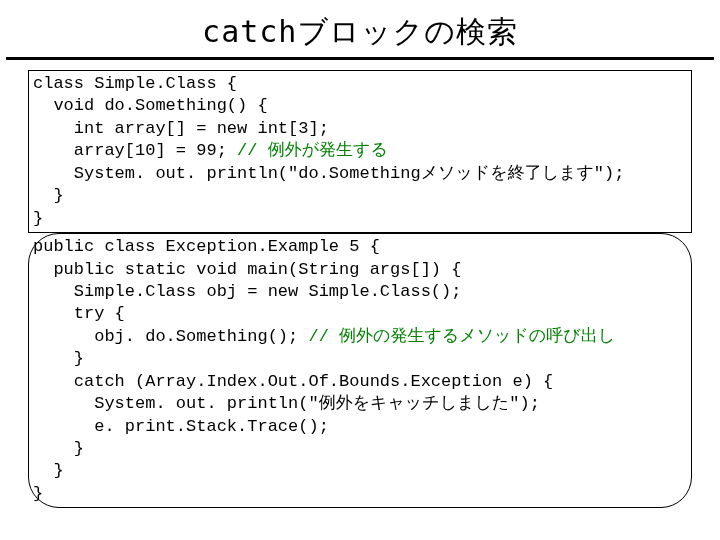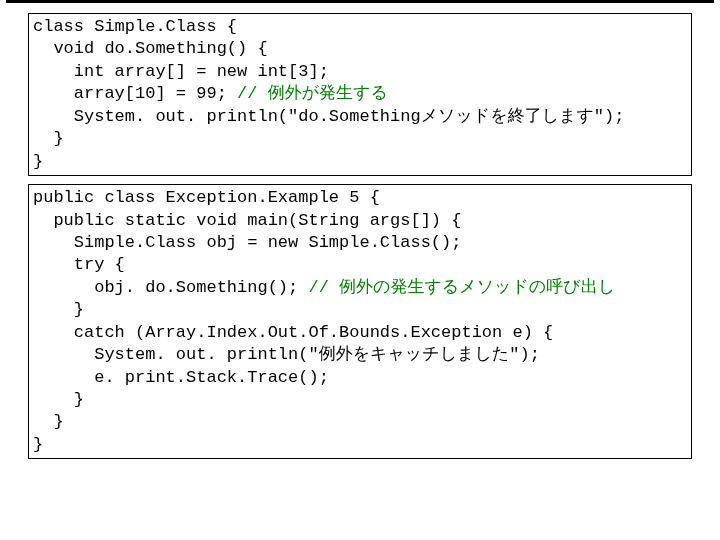--- a/index.html
+++ b/index.html
@@ -30,38 +30,40 @@
     border-bottom: 3px solid #000;
     margin: 0 6px 0 6px;
   }
   .code-box {
     border: 1.5px solid #000;
     margin: 10px 28px 0 28px;
     padding: 2px 20px 2px 4px;
     box-sizing: border-box;
   }
   .code-box-2 {
-    margin-top: 8px;
+    margin-top: 0;
+    border-radius: 31px;
   }
   pre {
     margin: 0;
     font-family: "Lucida Console", "Courier New", "MS Gothic", monospace;
     font-size: 17px;
     line-height: 1.32;
     white-space: pre;
   }
   .comment-green {
     color: #008000;
   }
 </style>
 </head>
 <body>
 
 <div class="slide">
 
+  <div class="title">catchブロックの検索</div>
   <div class="title-underline"></div>
 
   <div class="code-box">
 <pre><span>class Simple.Class {</span>
 <span>  void do.Something() {</span>
 <span>    int array[] = new int[3];</span>
 <span>    array[10] = 99; </span><span class="comment-green">// 例外が発生する</span>
 <span>    System. out. println("do.Somethingメソッドを終了します");</span>
 <span>  }</span>
 <span>}</span></pre>

